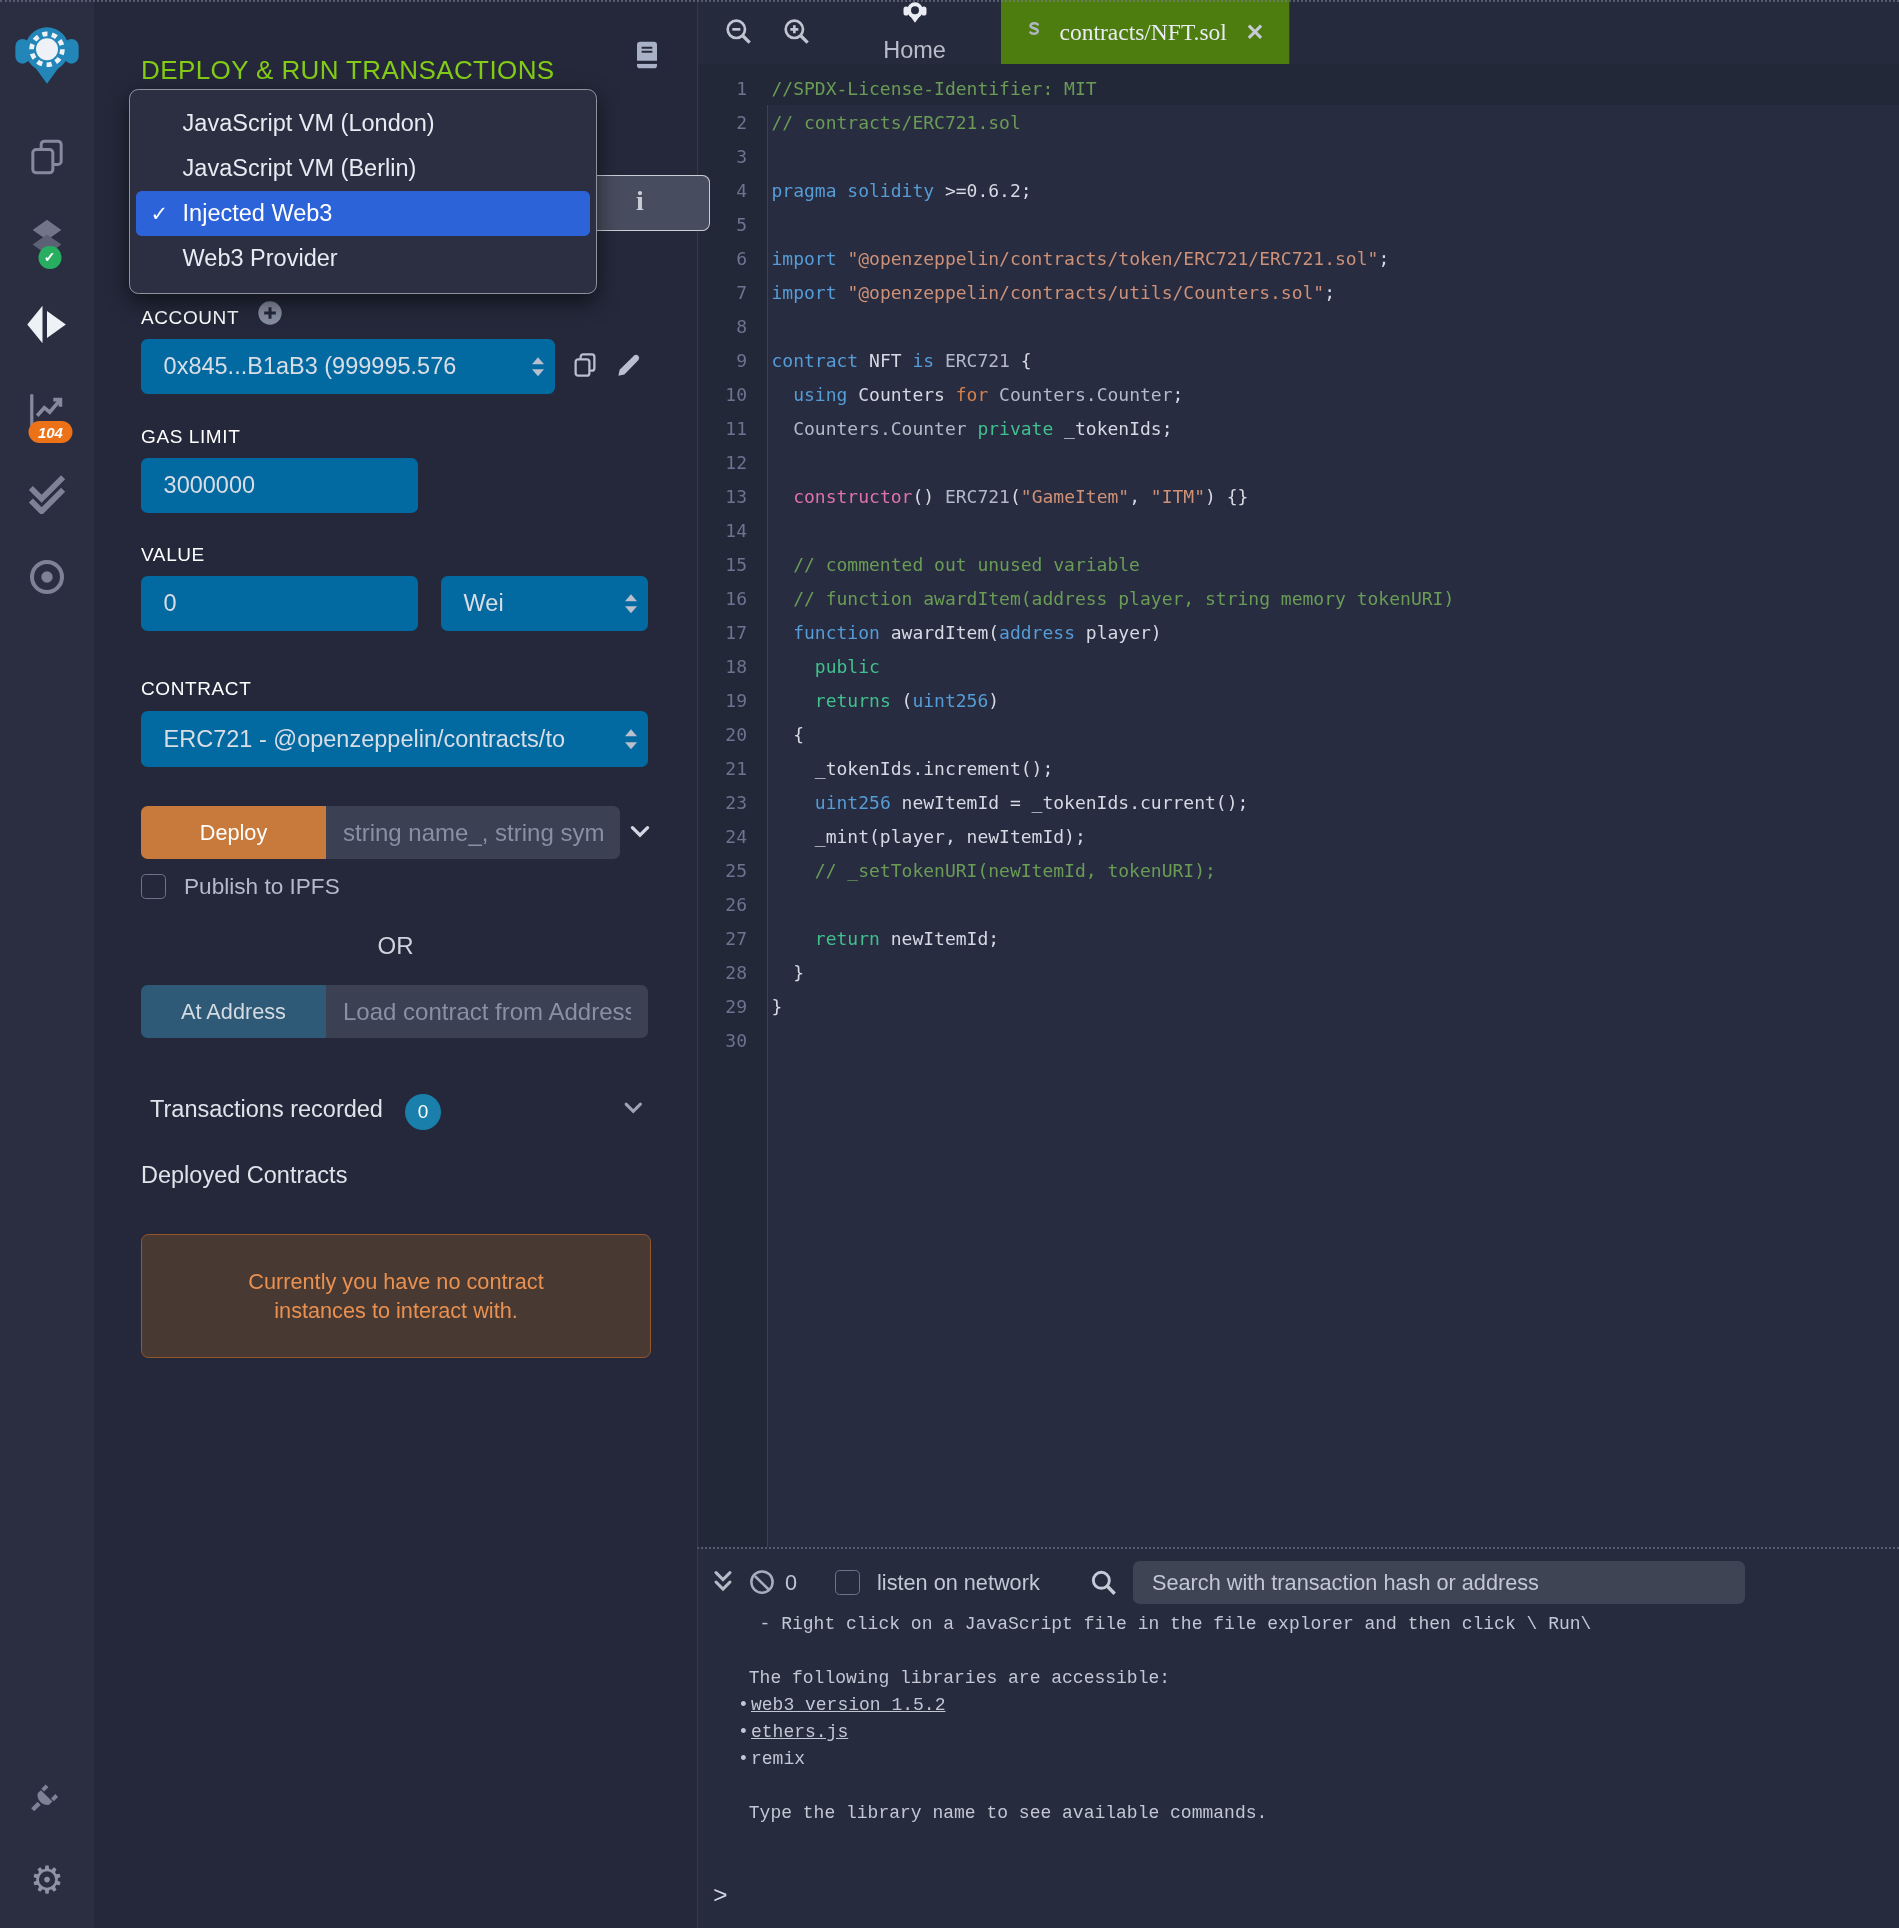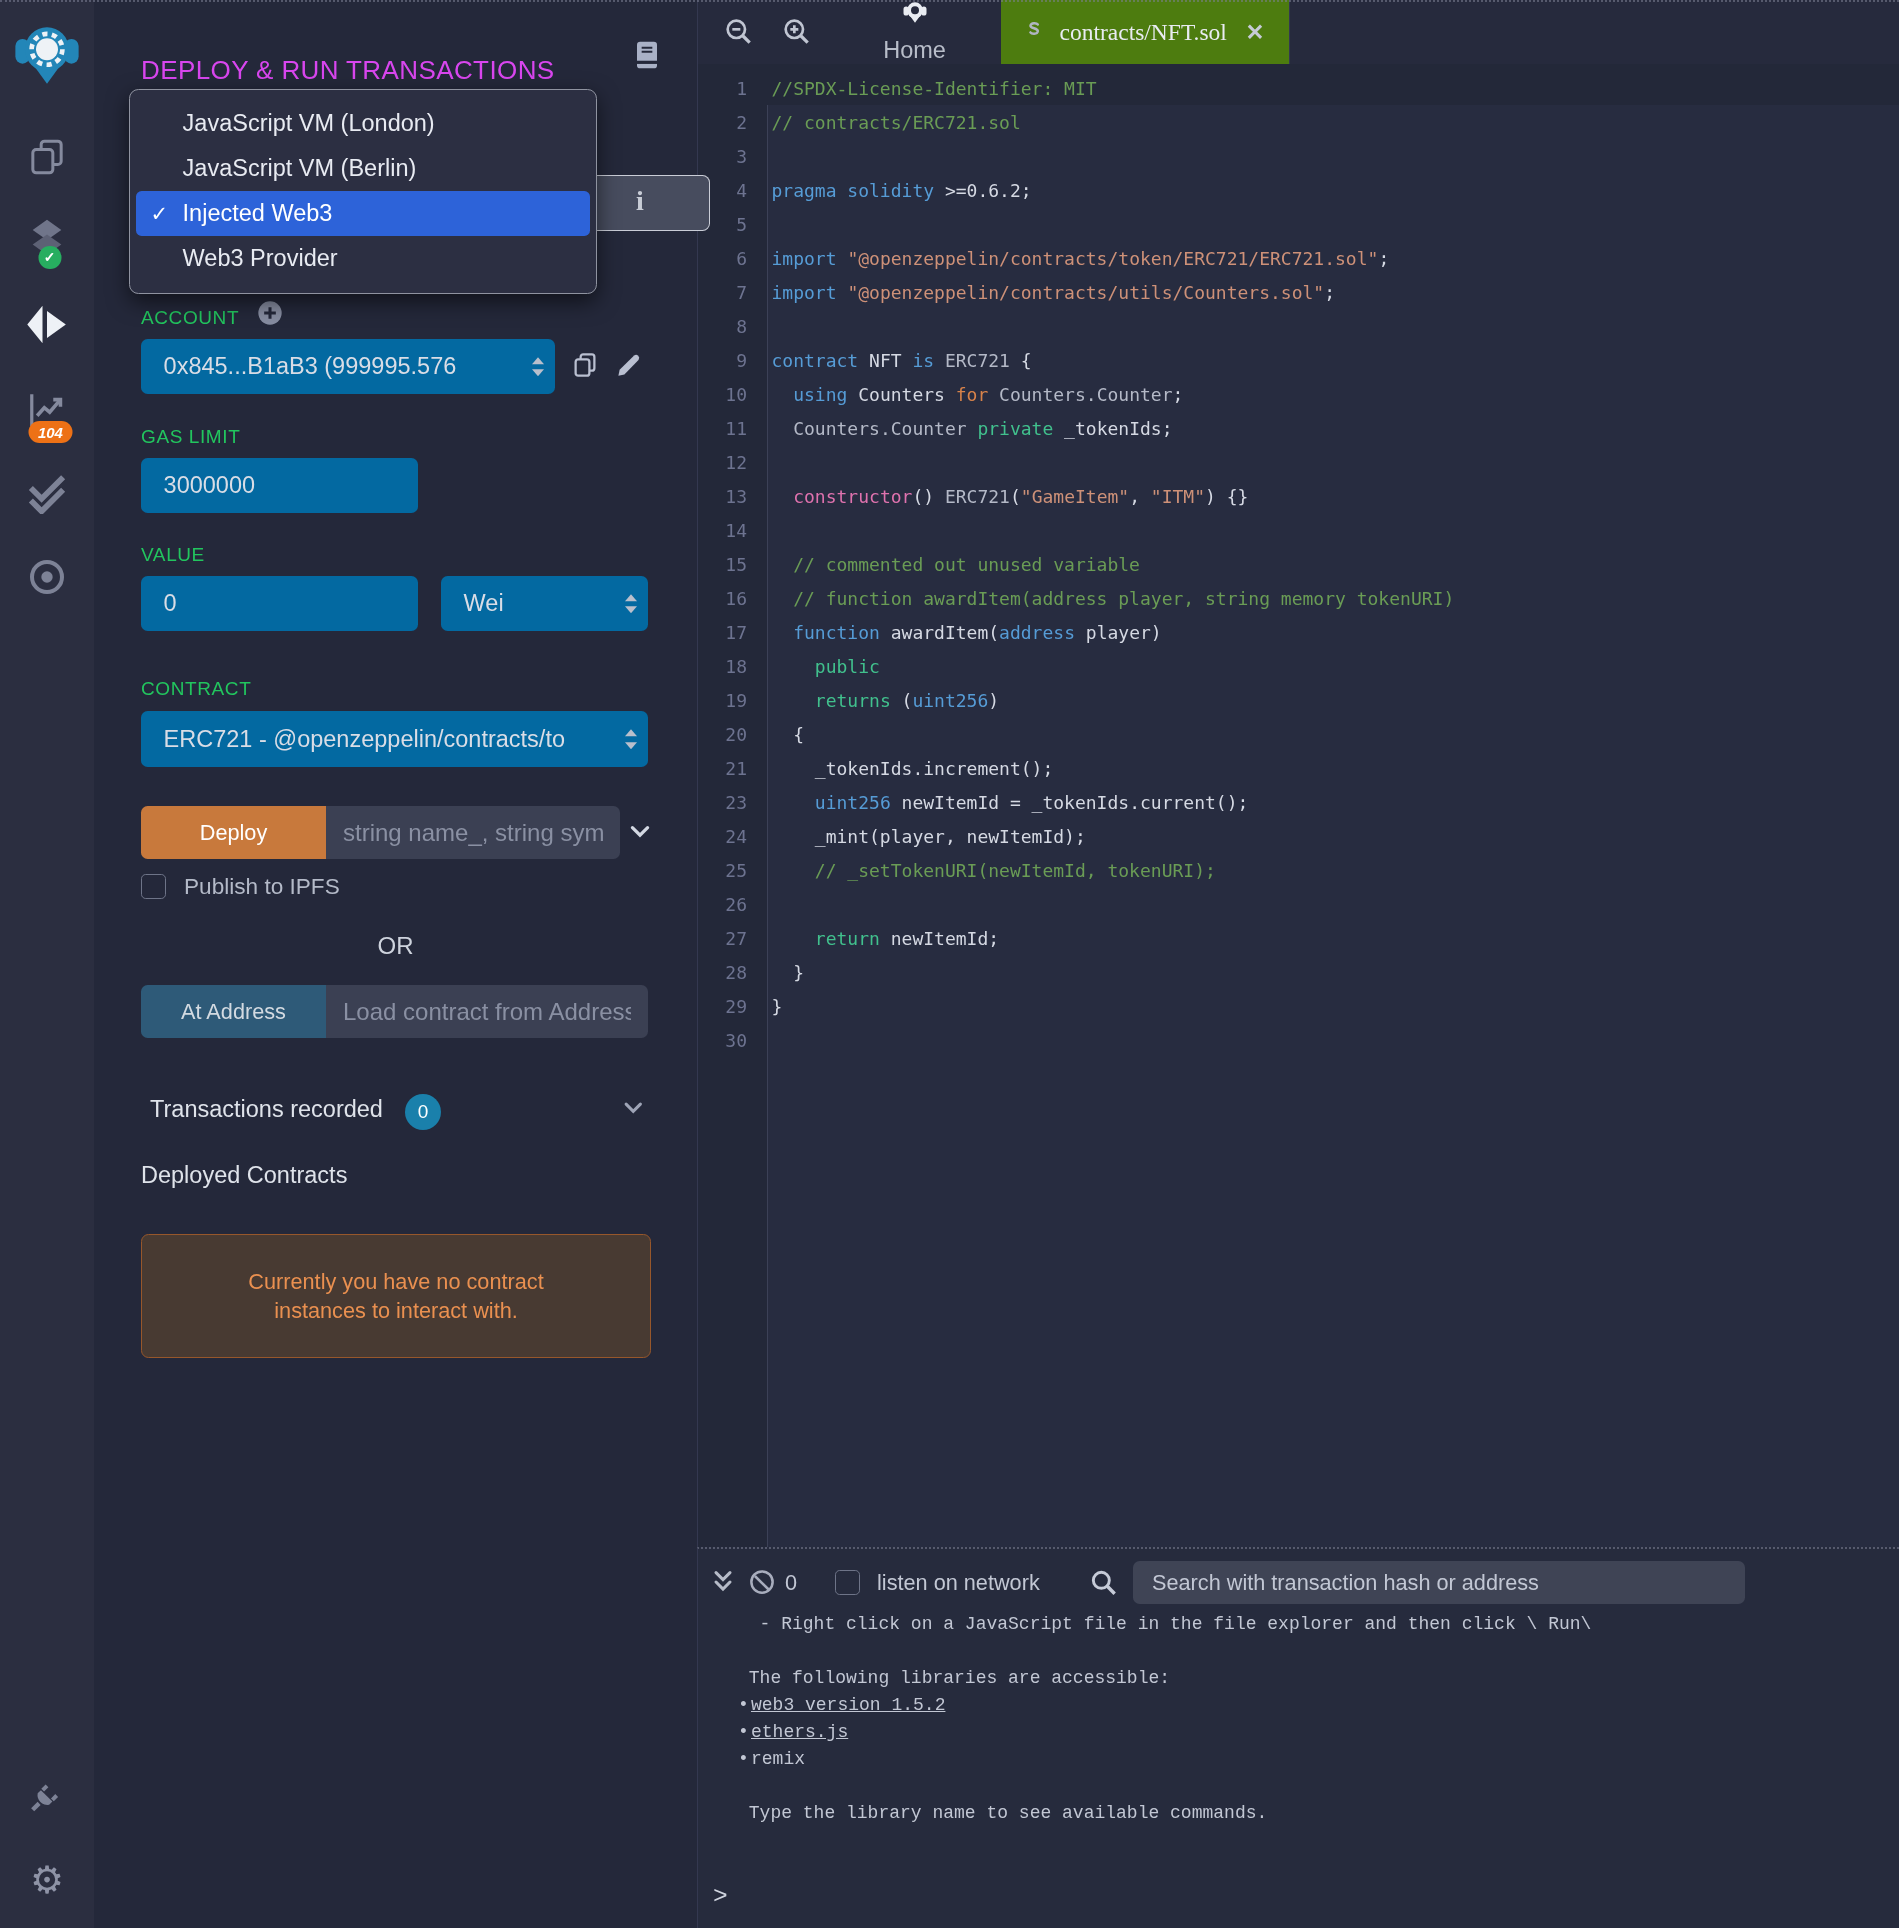--- a/index.html
+++ b/index.html
@@ -12,33 +12,33 @@
   .rail{position:absolute;left:0;top:0;width:94px;height:1928px;background:#2b2e40;z-index:10;}
   .rail .ricon{position:absolute;left:50%;transform:translateX(-50%);cursor:pointer;}
   .badge-check{position:absolute;right:7.5px;bottom:-5.6px;width:22.6px;height:22.6px;border-radius:50%;
      background:#27ae60;color:#fff;font-size:14px;font-weight:bold;display:flex;align-items:center;justify-content:center;}
   .badge-104{position:absolute;right:-3.8px;bottom:-9.4px;background:#ed7116;color:#fff;font-size:15px;
      font-style:italic;font-weight:bold;padding:2.8px 9.4px;border-radius:13px;}
   .gear-glyph{font-size:38px;color:#8e93a6;line-height:1;}
 
   
   .panel{position:absolute;left:94px;top:0;width:603px;height:1928px;background:#24283a;z-index:5;}
-  .panel-title{position:absolute;left:47px;top:38px;font-size:26px;font-weight:400;color:#d946ef;letter-spacing:0.4px;}
+  .panel-title{position:absolute;left:47px;top:38px;font-size:26px;font-weight:400;color:#84cc16;letter-spacing:0.4px;}
   .book{position:absolute;left:537px;top:36px;}
   .env-ghost{position:absolute;left:405px;top:175px;width:211px;height:56px;background:#474c5e;
      border:1.9px solid rgba(235,238,245,.8);border-radius:7.5px;z-index:1;}
   .info-glyph{position:absolute;left:542px;top:185px;font-family:"Liberation Serif",serif;font-weight:bold;
      font-size:28px;color:#c8ccd6;z-index:1;}
   .dropdown{position:absolute;left:35px;top:89px;width:468px;background:#2c2f42;border:0.9px solid #8f93a0;
      border-radius:9.4px;box-shadow:0 7.5px 21px rgba(0,0,0,.55);padding:11.3px 5.6px;z-index:6;}
   .dd-item{position:relative;height:45px;display:flex;align-items:center;padding-left:47px;font-size:23.5px;
      color:#e8ebf2;border-radius:5.6px;cursor:pointer;white-space:nowrap;}
   .dd-item .dd-check{position:absolute;left:15px;font-size:21px;color:#fff;}
   .dd-item.sel{background:#2d63d9;color:#fff;}
-  .flabel{position:absolute;left:47px;font-size:19px;letter-spacing:0.6px;color:#22c55e;font-weight:500;}
+  .flabel{position:absolute;left:47px;font-size:19px;letter-spacing:0.6px;color:#ffffff;font-weight:500;}
   .fbox{position:absolute;background:#0369a1;border-radius:6.6px;display:flex;align-items:center;
      padding:0 22.6px;font-size:23.5px;color:#d9dde6;white-space:nowrap;overflow:hidden;cursor:pointer;}
   .spin{position:absolute;right:11.3px;top:50%;transform:translateY(-50%);display:flex;flex-direction:column;gap:5.6px;}
   .spin i{width:0;height:0;border-left:6.6px solid transparent;border-right:6.6px solid transparent;display:block;}
   .spin .up{border-bottom:7.5px solid #b9bfcc;}
   .spin .dn{border-top:7.5px solid #b9bfcc;}
   .mini-icon{position:absolute;cursor:pointer;}
   .btn{position:absolute;display:flex;align-items:center;justify-content:center;font-size:21.7px;
      color:#fff;border-radius:6.6px 0 0 6.6px;cursor:pointer;}
   .btn-deploy{background:#c8793c;}

